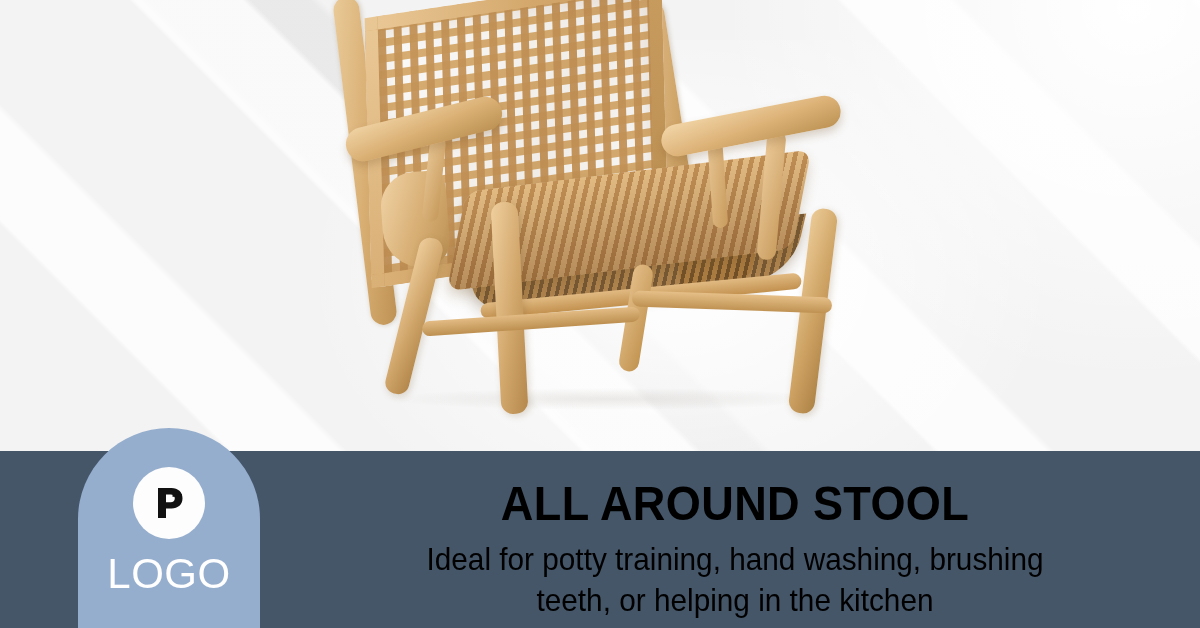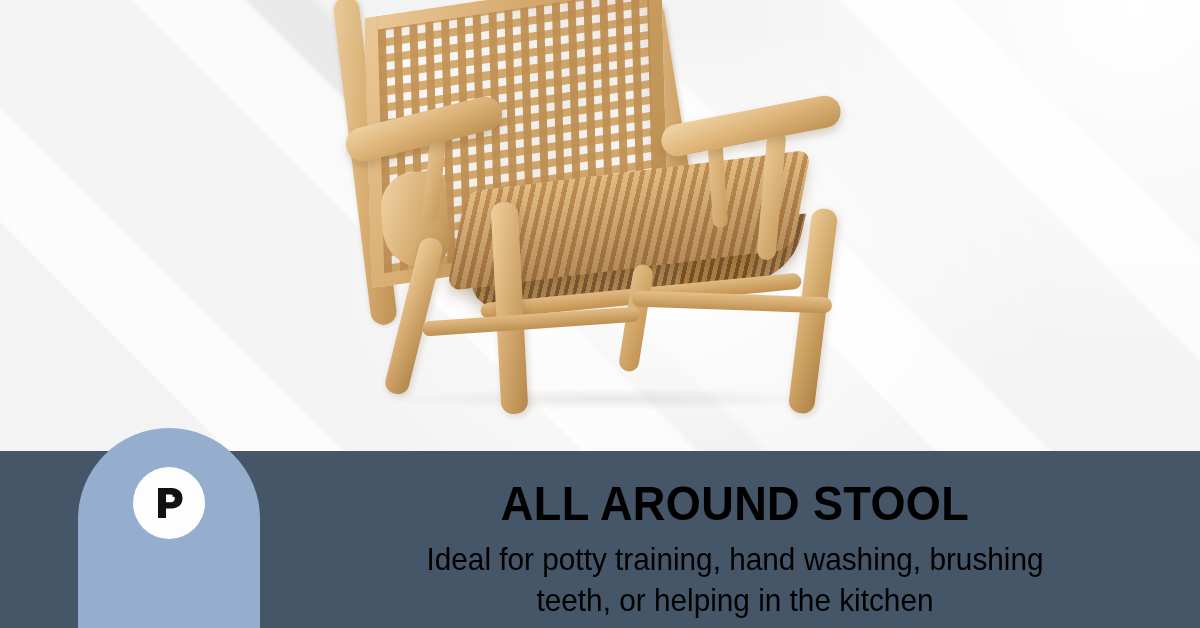--- a/index.html
+++ b/index.html
@@ -375,20 +375,21 @@
   <div id="footer-bar"></div>
 
   <div id="logo-badge">
     <div id="logo-mark">
       <svg width="44" height="44" viewBox="0 0 44 44" aria-hidden="true">
         <path d="M11 7 h13.5 c6.6 0 11 4.2 11 10.2 c0 6.0 -4.4 10.3 -11 10.3 H19 V37 H11 Z
                  M19 13.4 v7.9 h4.6 c2.6 0 4.2 -1.5 4.2 -3.95 c0 -2.45 -1.6 -3.95 -4.2 -3.95 Z" fill="#111111"></path>
         <rect x="25.5" y="13.2" width="9.5" height="2.6" fill="#111111"></rect>
       </svg>
     </div>
+    <div id="logo-text">LOGO</div>
   </div>
 
   <div id="footer-copy">
     <div id="headline">ALL AROUND STOOL</div>
     <div id="subhead">
       <span class="ln">Ideal for potty training, hand washing, brushing</span>
       <span class="ln">teeth, or helping in the kitchen</span>
     </div>
   </div>
 

